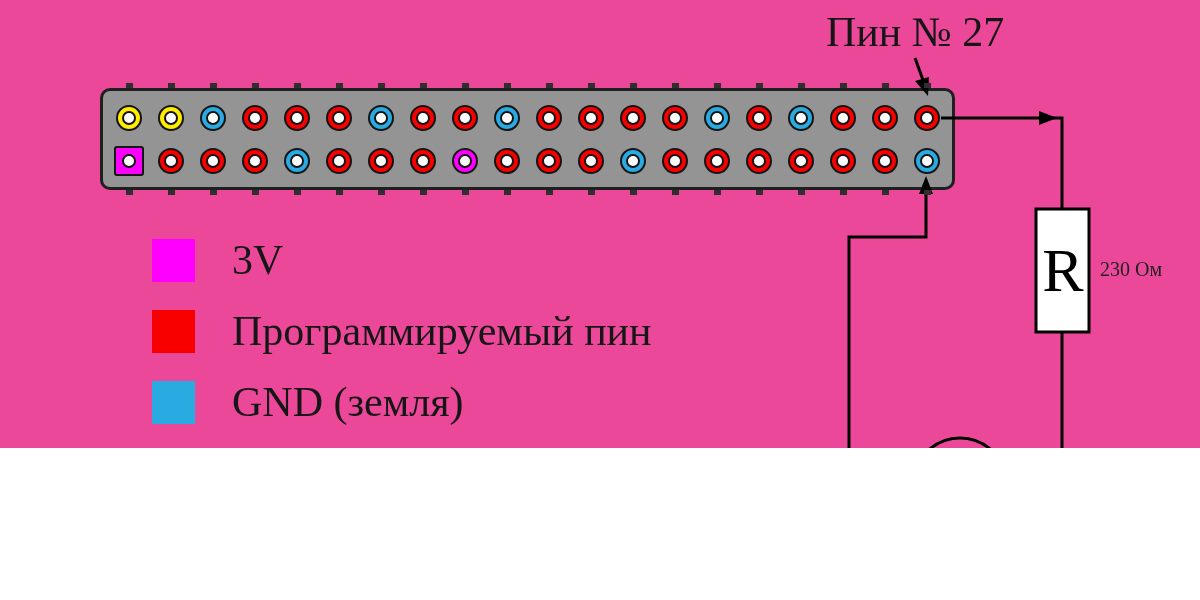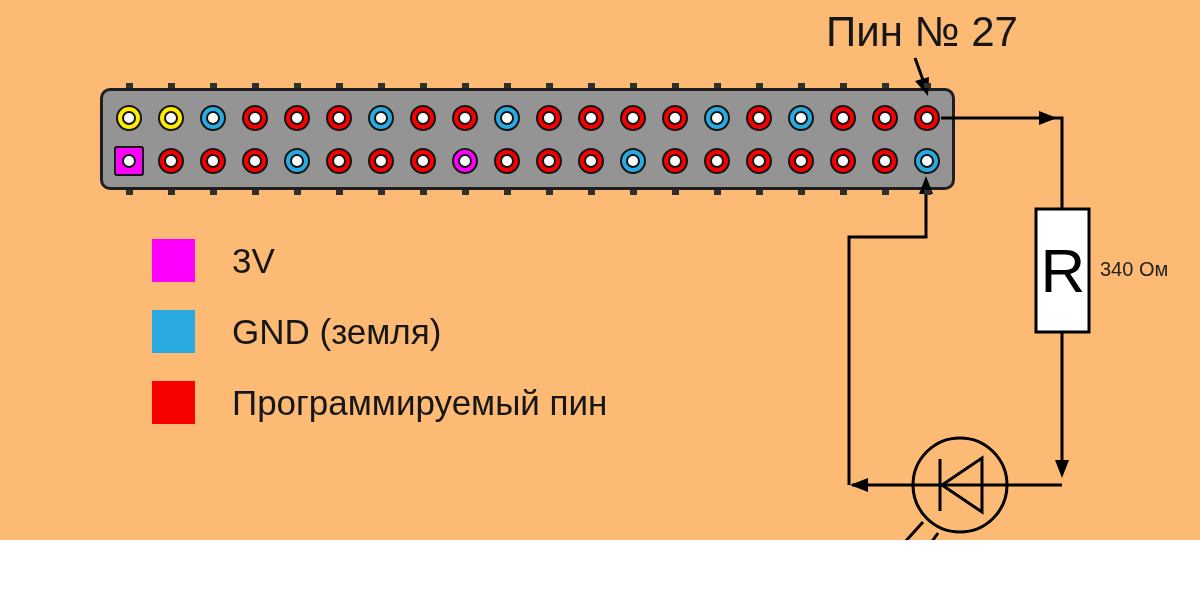--- a/index.html
+++ b/index.html
@@ -1,39 +1,39 @@
 <!DOCTYPE html>
 <html><head>
 <meta charset="utf-8">
 <style>
   html,body{margin:0;padding:0;background:#fff;}
   .stage{
-    position:relative;width:1200px;height:540px;background:#fdba74;overflow:hidden;
-    font-family:Liberation Sans, sans-serif;color:#111;
+    position:relative;width:1200px;height:448px;background:#ec4899;overflow:hidden;
+    font-family:Liberation Serif, serif;color:#111;
   }
   
   .gpio-header{
     position:absolute;left:100px;top:88px;width:855px;height:102px;
     box-sizing:border-box;border:3px solid #1f1f1f;border-radius:10px;
   }
   .pin{
     position:absolute;box-sizing:border-box;border:2px solid #141414;border-radius:50%;
     display:flex;align-items:center;justify-content:center;
   }
   .pin.square{border-radius:3px;}
   .hole{
     width:10px;height:10px;background:#fff;border:2px solid #141414;border-radius:50%;
     box-sizing:content-box;
   }
   .tick{position:absolute;width:7px;height:5px;background:#2f2f2f;}
   
   .legend{position:absolute;left:152px;top:239px;}
   .legend-item{display:flex;align-items:center;margin-bottom:28px;}
   .legend-swatch{width:43px;height:43px;margin-right:37px;flex:0 0 auto;}
-  .legend-label{font-size:35px;line-height:43px;white-space:nowrap;color:#161616;}
+  .legend-label{font-size:42px;line-height:43px;white-space:nowrap;color:#161616;}
   
   .pin-annotation{
     position:absolute;left:826px;top:10px;font-size:42px;line-height:44px;
     white-space:nowrap;color:#161616;
   }
   .resistor-symbol{
     position:absolute;left:1036px;top:209px;width:54px;height:123px;
     display:flex;align-items:center;justify-content:center;
     font-size:62px;color:#000;
   }
@@ -175,26 +175,26 @@
         <div class="hole"></div>
       </div>
     </div>
 
   <div class="legend">
       <div class="legend-item">
         <div class="legend-swatch" style="background: rgb(255, 0, 255);"></div>
         <span class="legend-label">3V</span>
       </div>
       <div class="legend-item">
+        <div class="legend-swatch" style="background: rgb(248, 0, 0);"></div>
+        <span class="legend-label">Программируемый пин</span>
+      </div>
+      <div class="legend-item">
         <div class="legend-swatch" style="background: rgb(41, 171, 226);"></div>
         <span class="legend-label">GND (земля)</span>
-      </div>
-      <div class="legend-item">
-        <div class="legend-swatch" style="background: rgb(248, 0, 0);"></div>
-        <span class="legend-label">Программируемый пин</span>
       </div>
     </div>
 
   <svg class="circuit" width="1200" height="600" viewBox="0 0 1200 600">
 
     <polyline class="wire" points="941,118 1062,118 1062,209"></polyline>
     <polygon class="ah" points="1057,118 1039,111 1039,125"></polygon>
 
     <line class="wire" x1="1062" y1="332" x2="1062" y2="461"></line>
     <polygon class="ah" points="1062,478 1055,460 1069,460"></polygon>
@@ -214,21 +214,21 @@
     <line class="wire" x1="940" y1="459" x2="940" y2="511"></line>
     <polygon class="outline" points="982,458 982,512 942,485"></polygon>
 
     <line class="wire" x1="923" y1="522" x2="904" y2="543"></line>
     <polygon class="ah" points="892,558 898,540 909,548"></polygon>
     <line class="wire" x1="938" y1="533" x2="921" y2="557"></line>
     <polygon class="ah" points="909,572 915,554 926,562"></polygon>
   </svg>
 
   <div class="resistor-symbol">R</div>
-  <div class="resistor-value">340 Ом</div>
+  <div class="resistor-value">230 Ом</div>
 
 <div class="tick" style="left: 126px; top: 83px;"></div>
     <div class="tick" style="left: 126px; top: 190px;"></div>
     <div class="tick" style="left: 168px; top: 83px;"></div>
     <div class="tick" style="left: 168px; top: 190px;"></div>
     <div class="tick" style="left: 210px; top: 83px;"></div>
     <div class="tick" style="left: 210px; top: 190px;"></div>
     <div class="tick" style="left: 252px; top: 83px;"></div>
     <div class="tick" style="left: 252px; top: 190px;"></div>
     <div class="tick" style="left: 294px; top: 83px;"></div>

